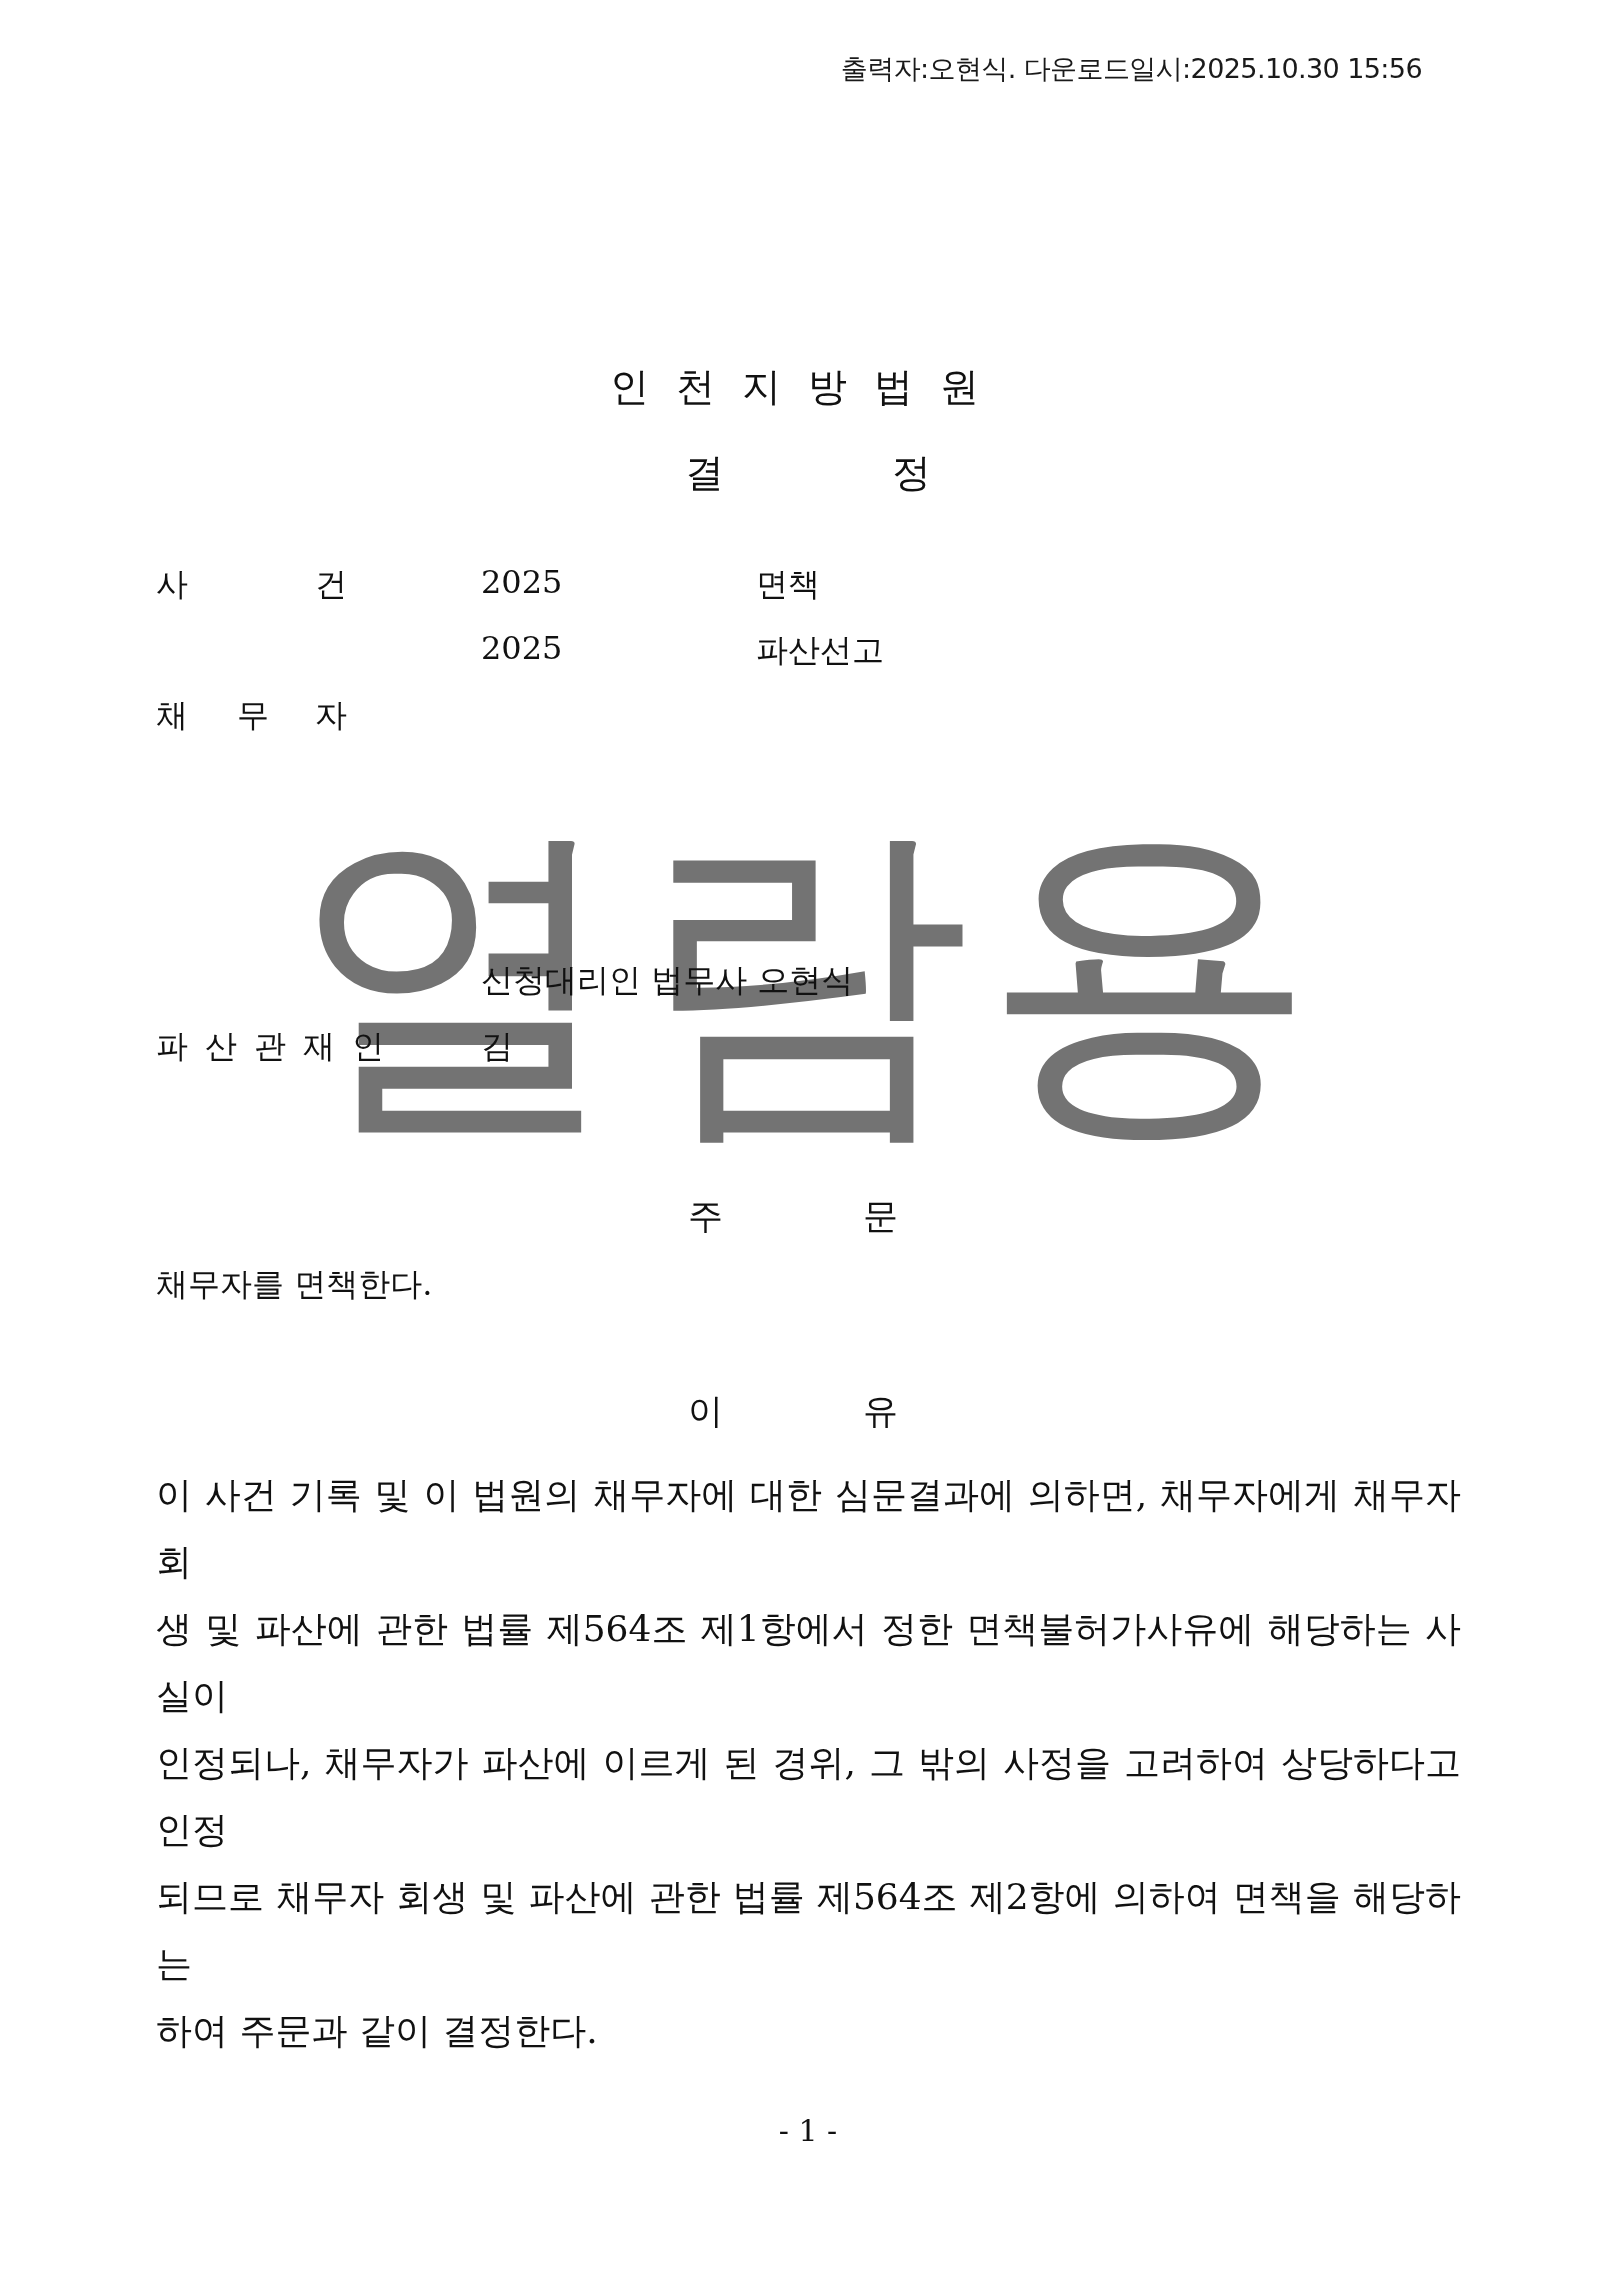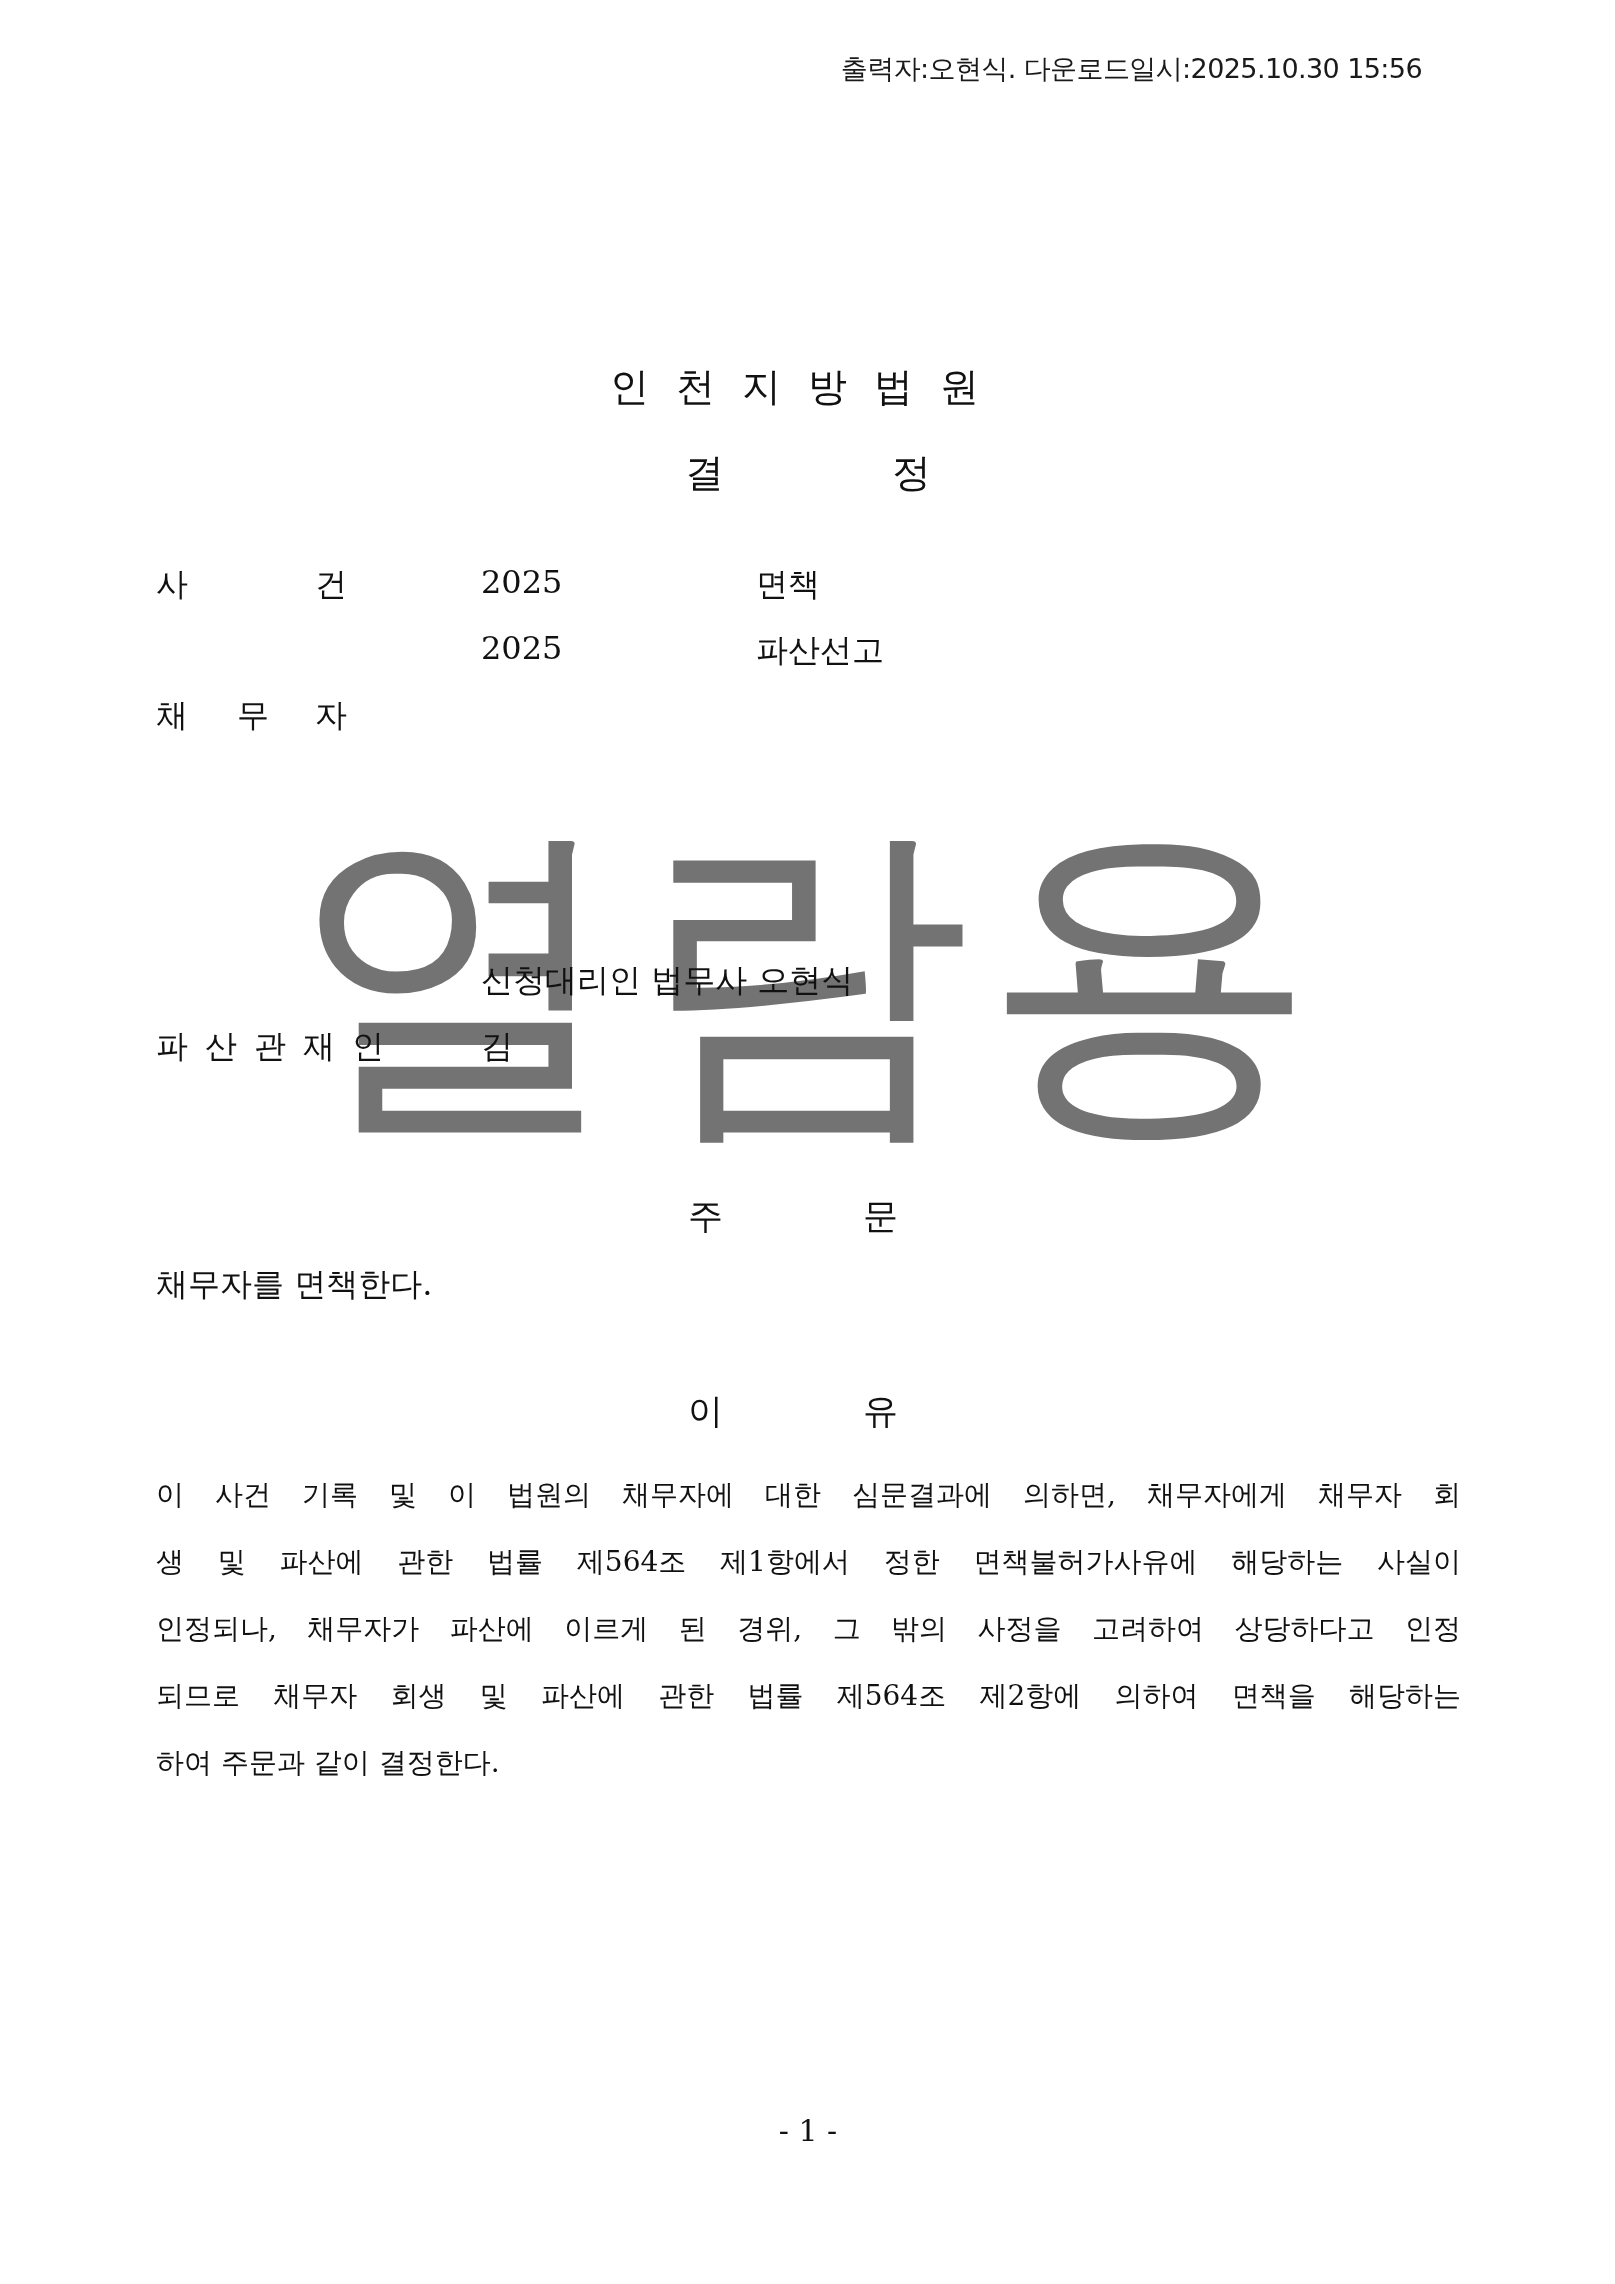--- a/index.html
+++ b/index.html
@@ -31,21 +31,21 @@
     }
     .doc-type span { display: inline-block; margin: 0 84px; }
     .field { font-size: 32px; }
     .section-heading {
       left: 0; width: 1586px; text-align: center;
       font-family: "DejaVu Sans", sans-serif; font-size: 35px;
     }
     .section-heading span { display: inline-block; margin: 0 70px; }
     .reason-body {
       left: 156px; width: 1305px; top: 1461px;
-      font-size: 28px; line-height: 67px; white-space: normal;
+      font-size: 36px; line-height: 67px; white-space: normal;
       text-align: justify; text-align-last: left;
     }
     .reason-body div { text-align: justify; text-align-last: justify; }
     .reason-body div:last-child { text-align-last: left; }
     .date-line { left: 0; width: 1616px; top: 1862px; text-align: center; font-size: 32px; }
     .page-num { left: 0; width: 1616px; top: 2113px; text-align: center; font-size: 30px; }
   </style>
 </head>
 <body>
 

